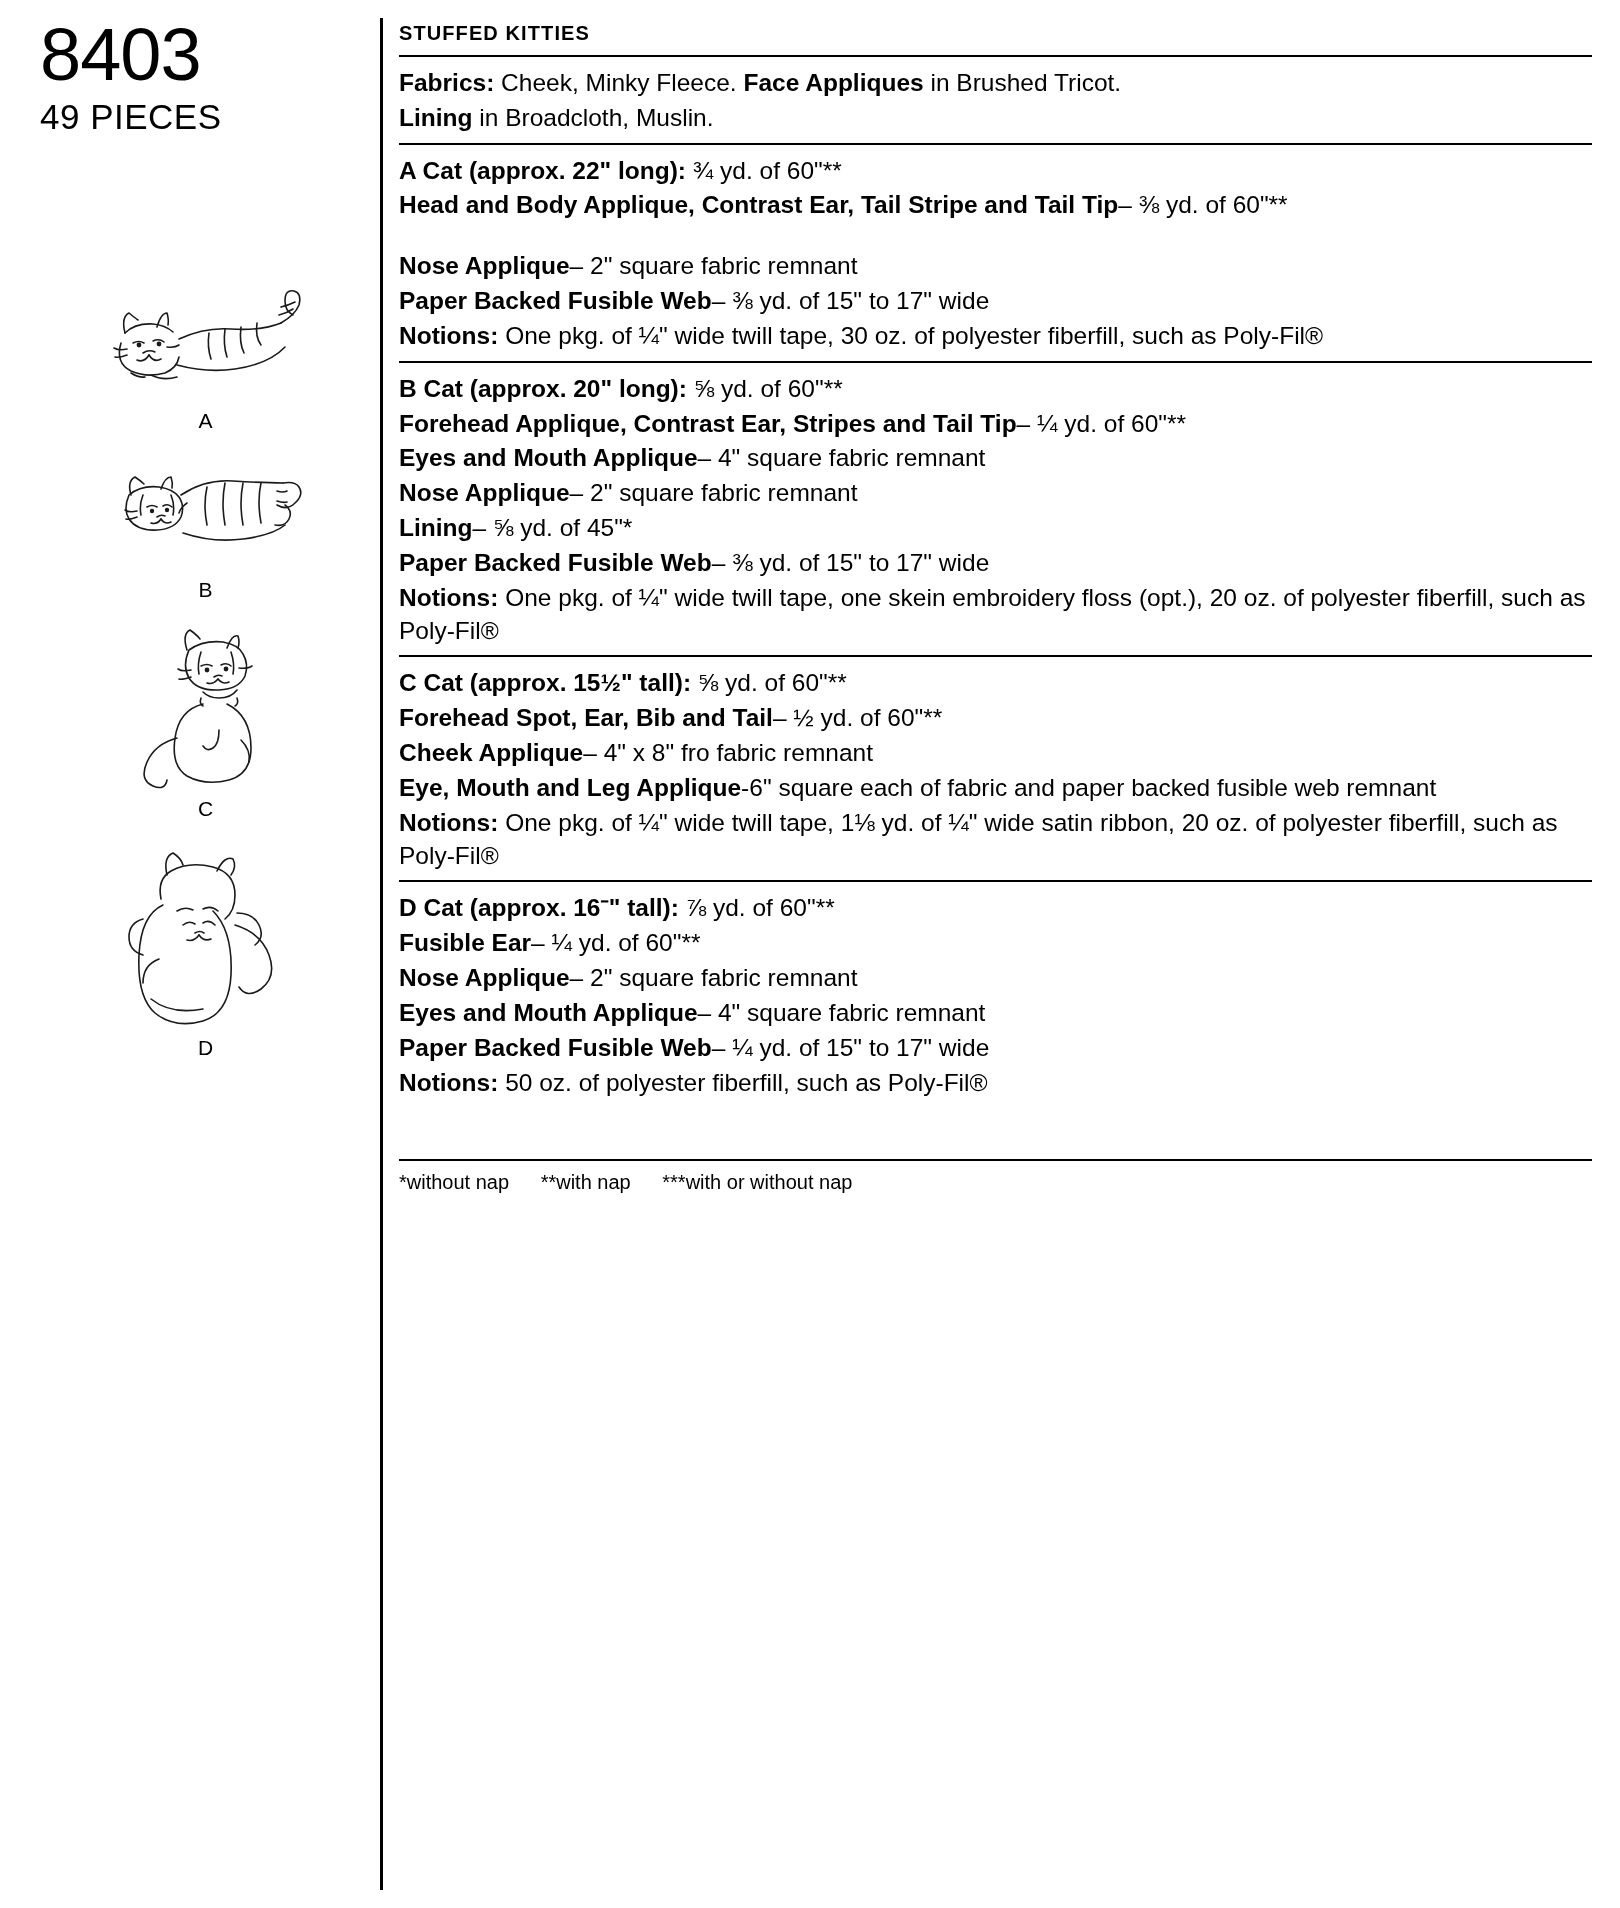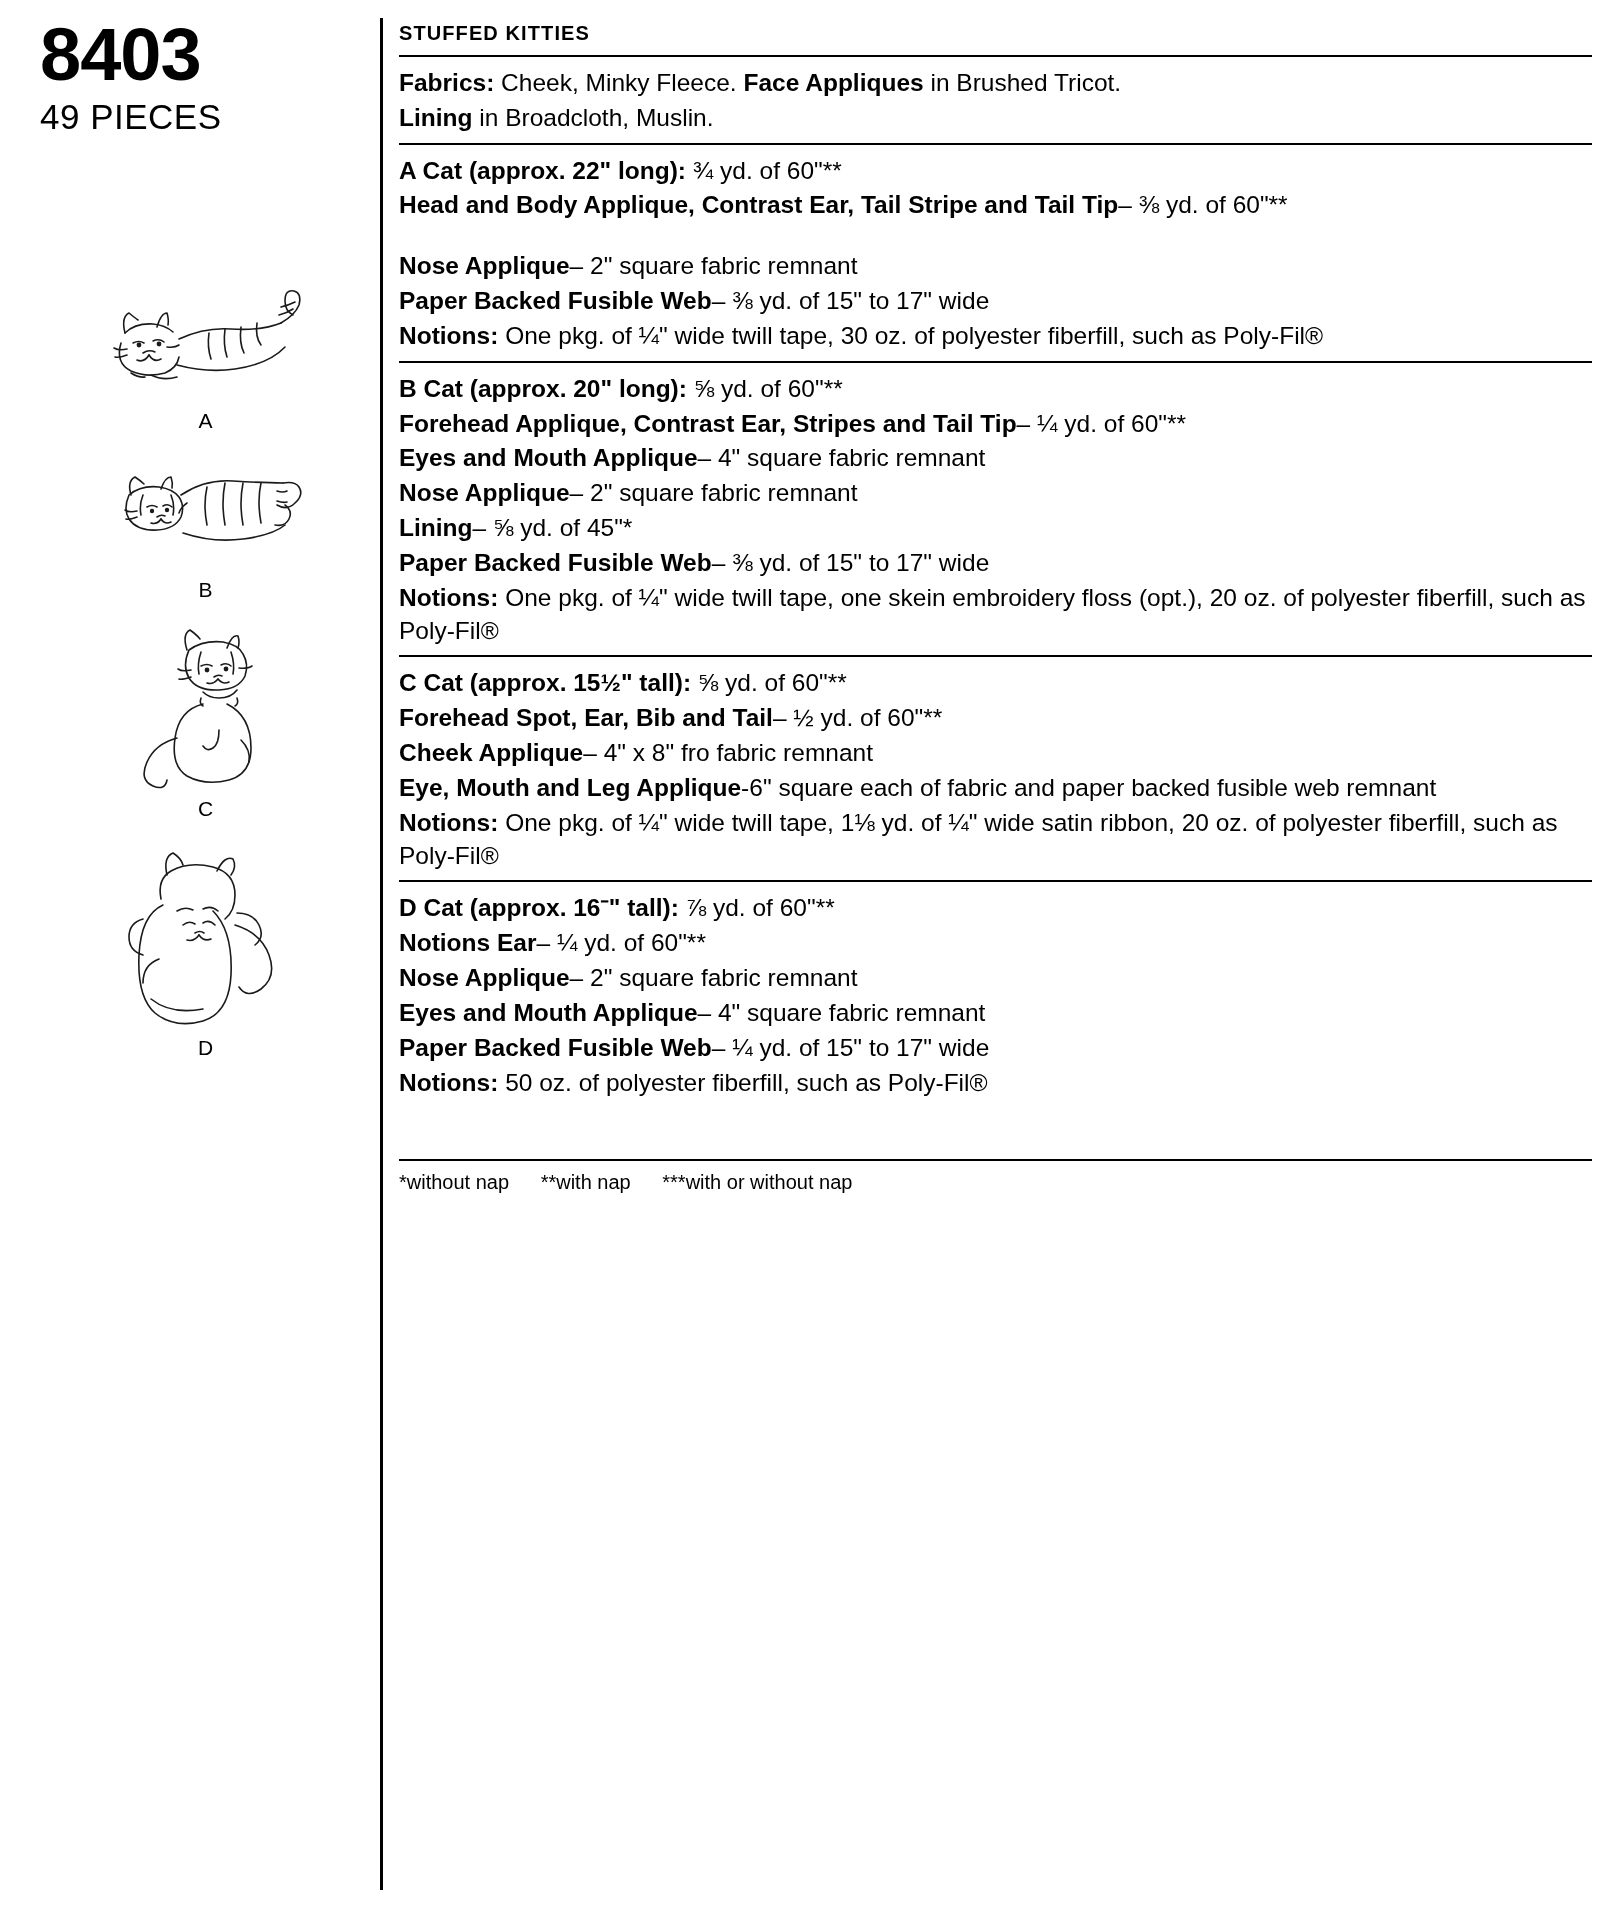--- a/index.html
+++ b/index.html
@@ -25,21 +25,21 @@
   
   .left-col {
     width: 350px;
     flex: 0 0 350px;
     position: relative;
     padding-left: 18px;
     box-sizing: border-box;
   }
   .pattern-number {
     font-size: 74px;
-    font-weight: bold;
+    font-weight: normal;
     letter-spacing: -1px;
     line-height: 0.95;
     margin-top: 6px;
   }
   .pieces-count {
     font-size: 35px;
     font-weight: normal;
     letter-spacing: 0.5px;
     line-height: 1.1;
     margin-top: 8px;
@@ -281,21 +281,21 @@
       <p class="line"><b>C Cat (approx. 15½" tall):</b><span> ⅝ yd. of 60"**</span></p>
       <p class="line"><b>Forehead Spot, Ear, Bib and Tail</b><span>– ½ yd. of 60"**</span></p>
       <p class="line"><b>Cheek Applique</b><span>– 4" x 8" fro fabric remnant</span></p>
       <p class="line"><b>Eye, Mouth and Leg Applique</b><span>-6" square each of fabric and  paper backed fusible web remnant</span></p>
       <p class="line"><b>Notions:</b><span> One pkg. of ¼" wide twill tape, 1⅛ yd. of ¼" wide satin ribbon, 20 oz. of polyester fiberfill, such as Poly-Fil®</span></p>
     </div>
     <hr class="hr">
 
     <div class="section">
       <p class="line"><b>D Cat (approx. 16⁻" tall):</b><span> ⅞ yd. of 60"**</span></p>
-      <p class="line"><b>Notions Ear</b><span>– ¼ yd. of 60"**</span></p>
+      <p class="line"><b>Fusible Ear</b><span>– ¼ yd. of 60"**</span></p>
       <p class="line"><b>Nose Applique</b><span>– 2" square fabric remnant</span></p>
       <p class="line"><b>Eyes and Mouth Applique</b><span>– 4" square fabric remnant</span></p>
       <p class="line"><b>Paper Backed Fusible Web</b><span>– ¼ yd. of 15" to 17" wide</span></p>
       <p class="line"><b>Notions:</b><span> 50 oz. of polyester fiberfill, such as Poly-Fil®</span></p>
     </div>
 
     <hr class="hr" style="margin-top:60px;">
 
     <div class="footnote">
       <span class="fn"><span>*</span><span>without nap</span></span>

